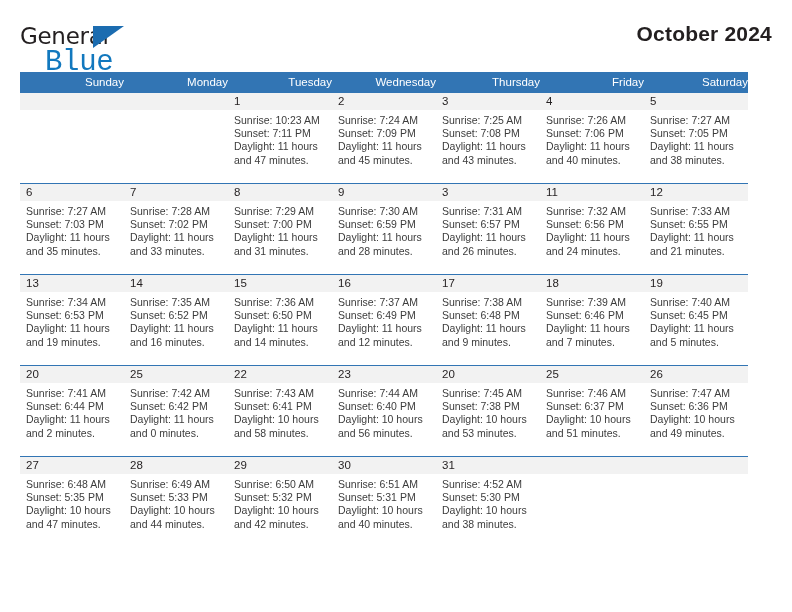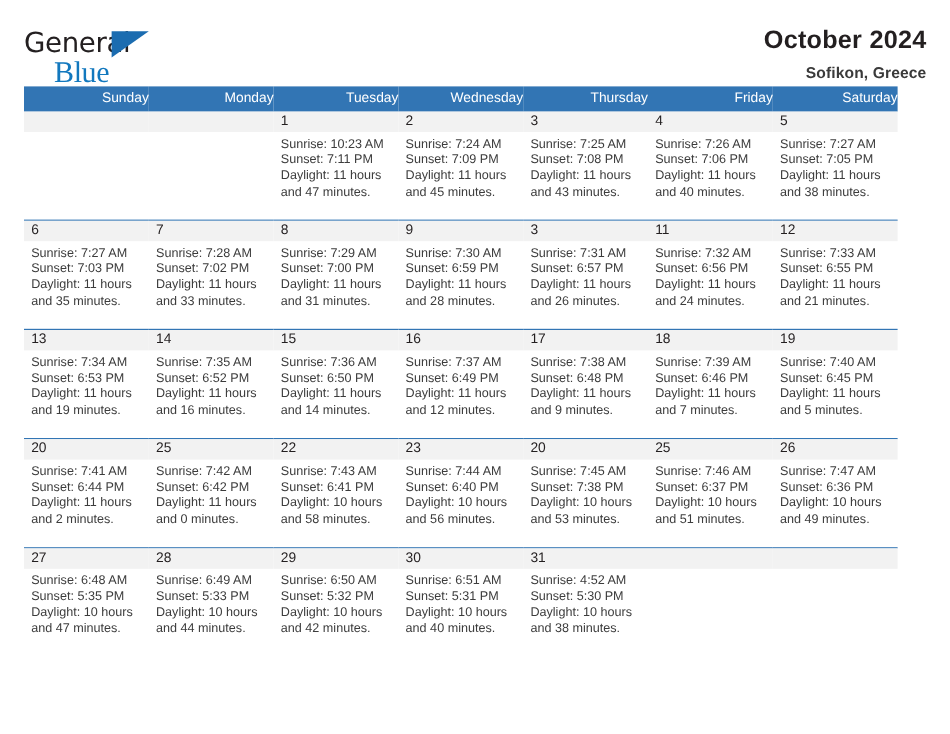--- a/index.html
+++ b/index.html
@@ -46,24 +46,24 @@
     top: 3px;
     font-size: 23px;
     letter-spacing: -0.3px;
     color: #231f20;
     font-family: "DejaVu Sans", sans-serif;
   }
   .logo-blue {
     position: absolute;
     left: 25px;
     top: 26px;
-    font-size: 25px;
+    font-size: 29px;
     letter-spacing: -0.3px;
     color: #1278be;
-    font-family: Liberation Serif, serif;
+    font-family: Liberation Mono, monospace;
   }
   .logo-triangle {
     position: absolute;
     left: 73px;
     top: 4px;
     width: 0;
     height: 0;
     border-left: 31px solid #1b6cb0;
     border-bottom: 22px solid transparent;
   }
@@ -155,21 +155,20 @@
   <div class="header">
 
     <div class="logo">
       <span class="logo-general">General</span>
       <span class="logo-triangle"></span>
       <span class="logo-blue">Blue</span>
     </div>
 
     <div class="title-block">
       <div class="cal-title">October 2024</div>
-      <div class="cal-subtitle">Sofikon, Greece</div>
     </div>
 
   </div>
 
   <table class="calendar">
     <thead>
       <tr class="dow-row">
         <th>Sunday</th>
         <th>Monday</th>
         <th>Tuesday</th>

